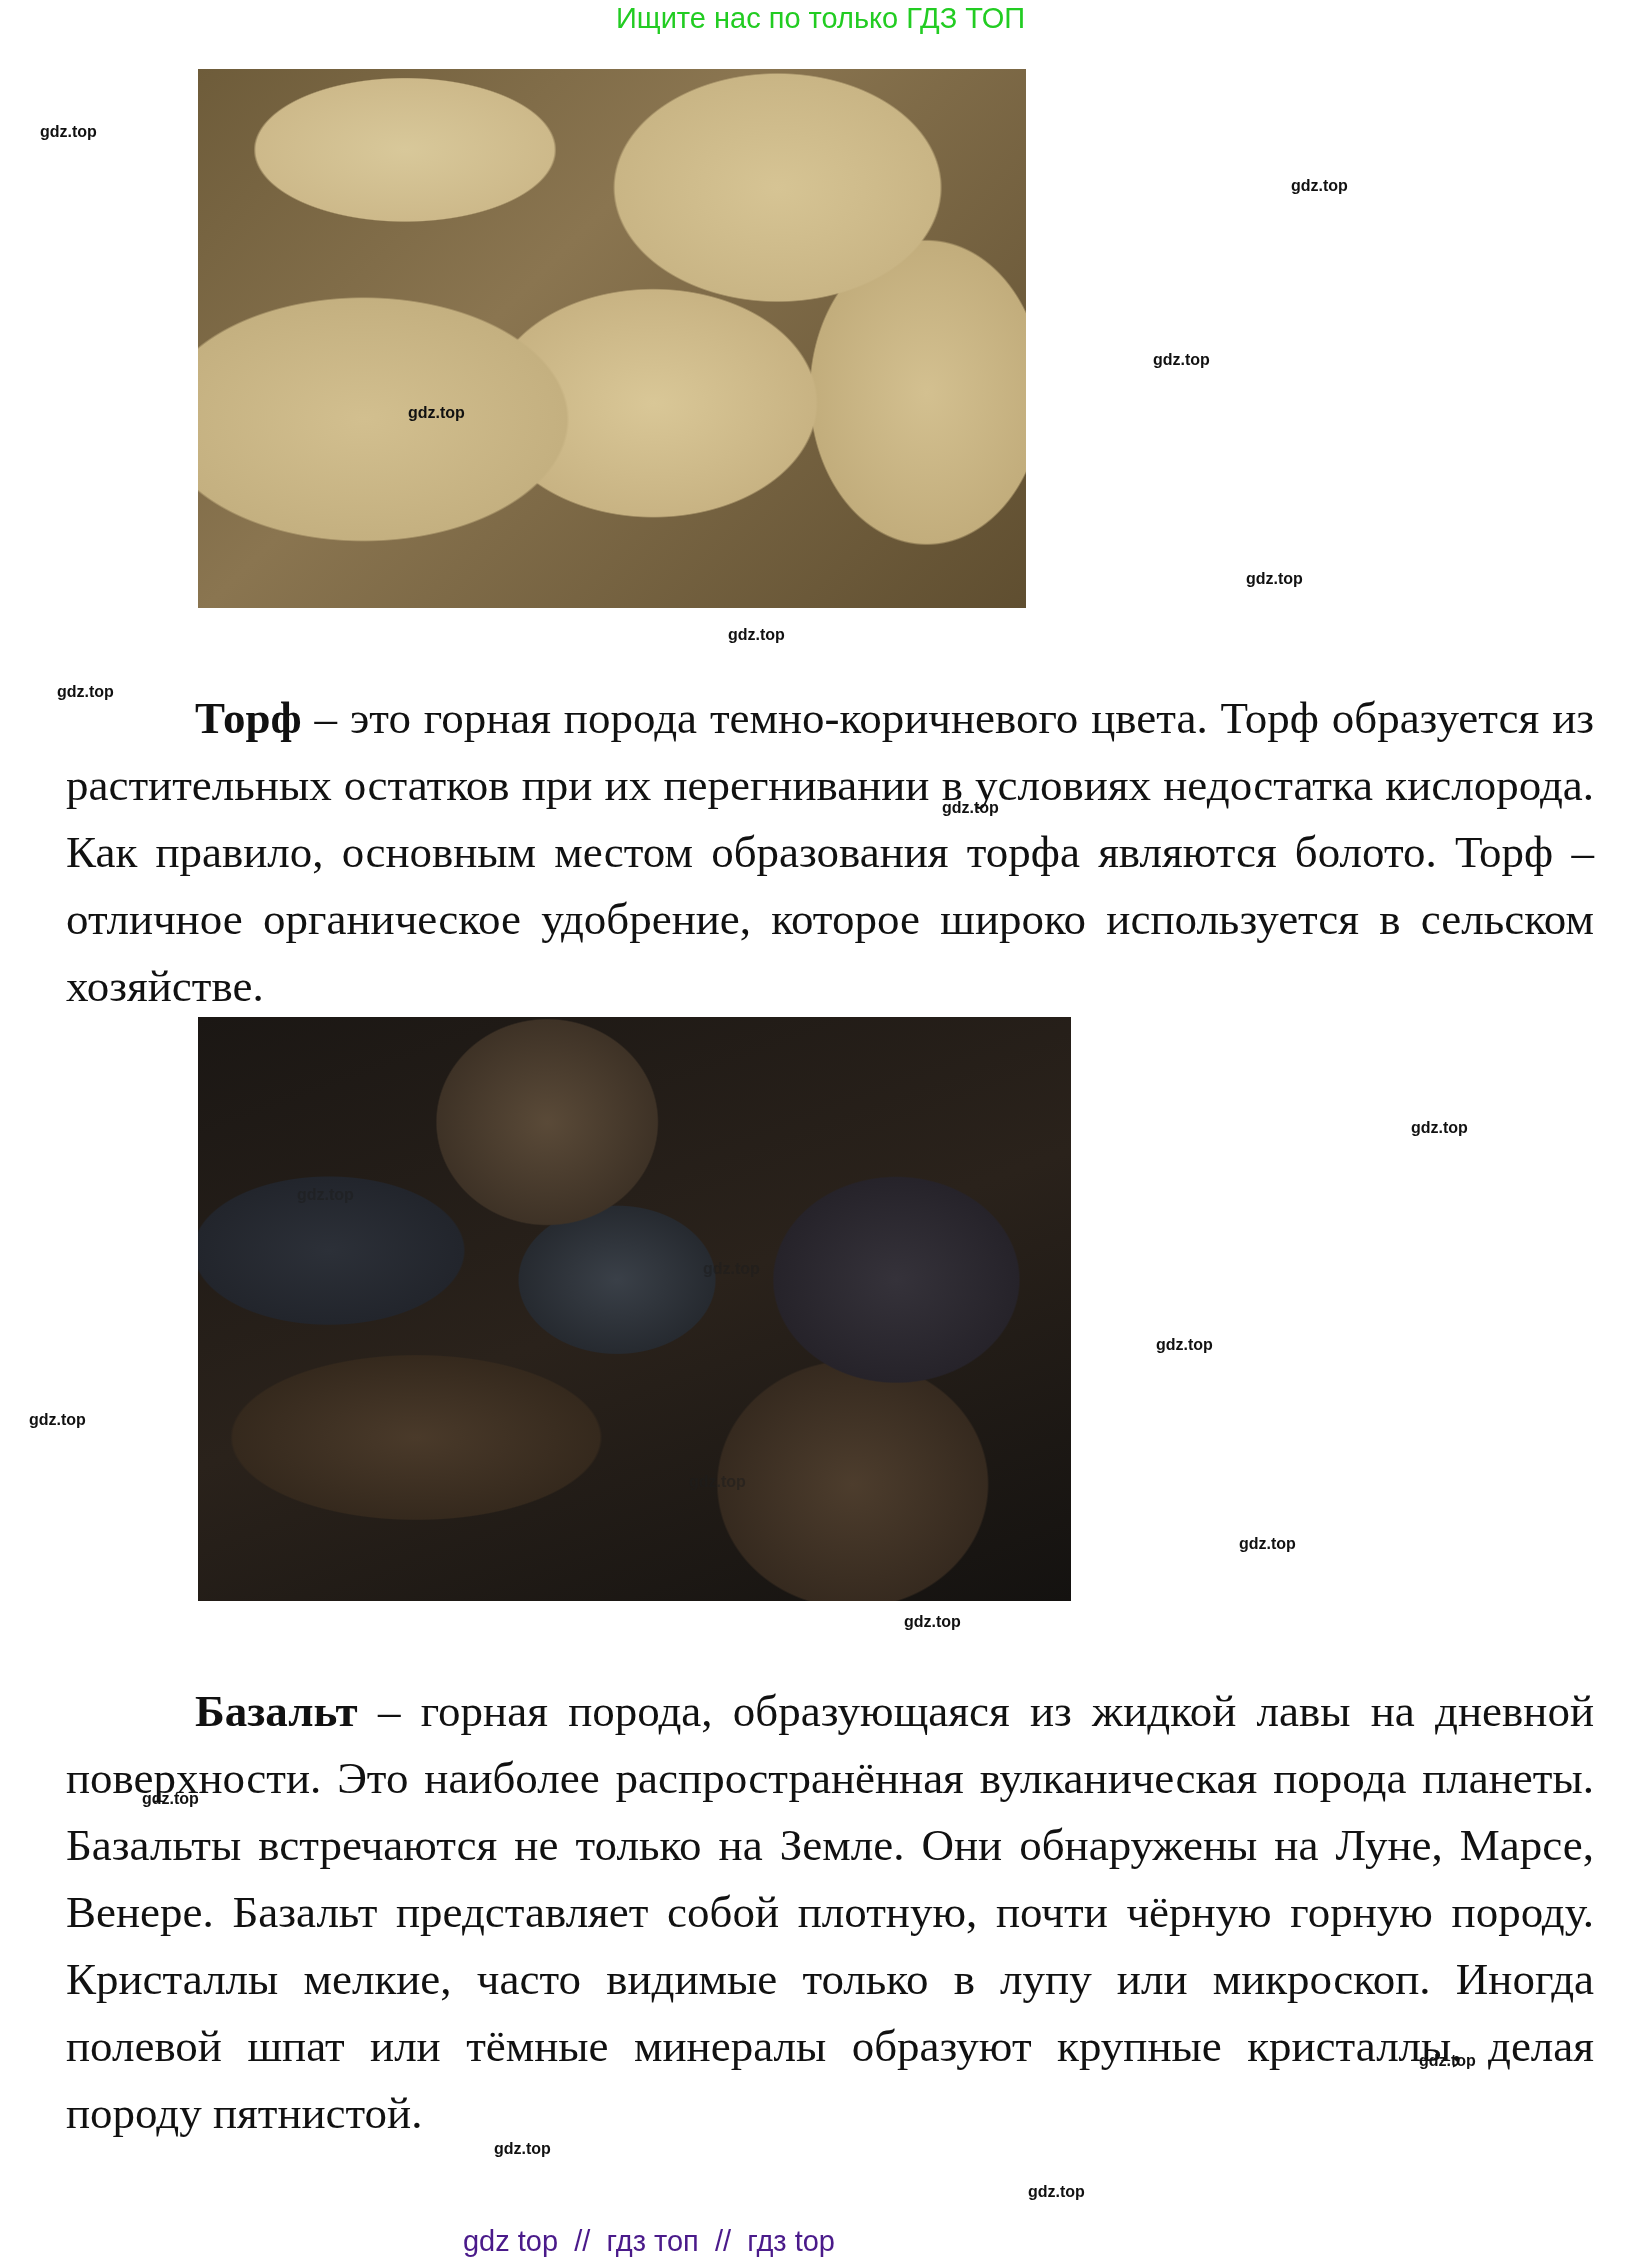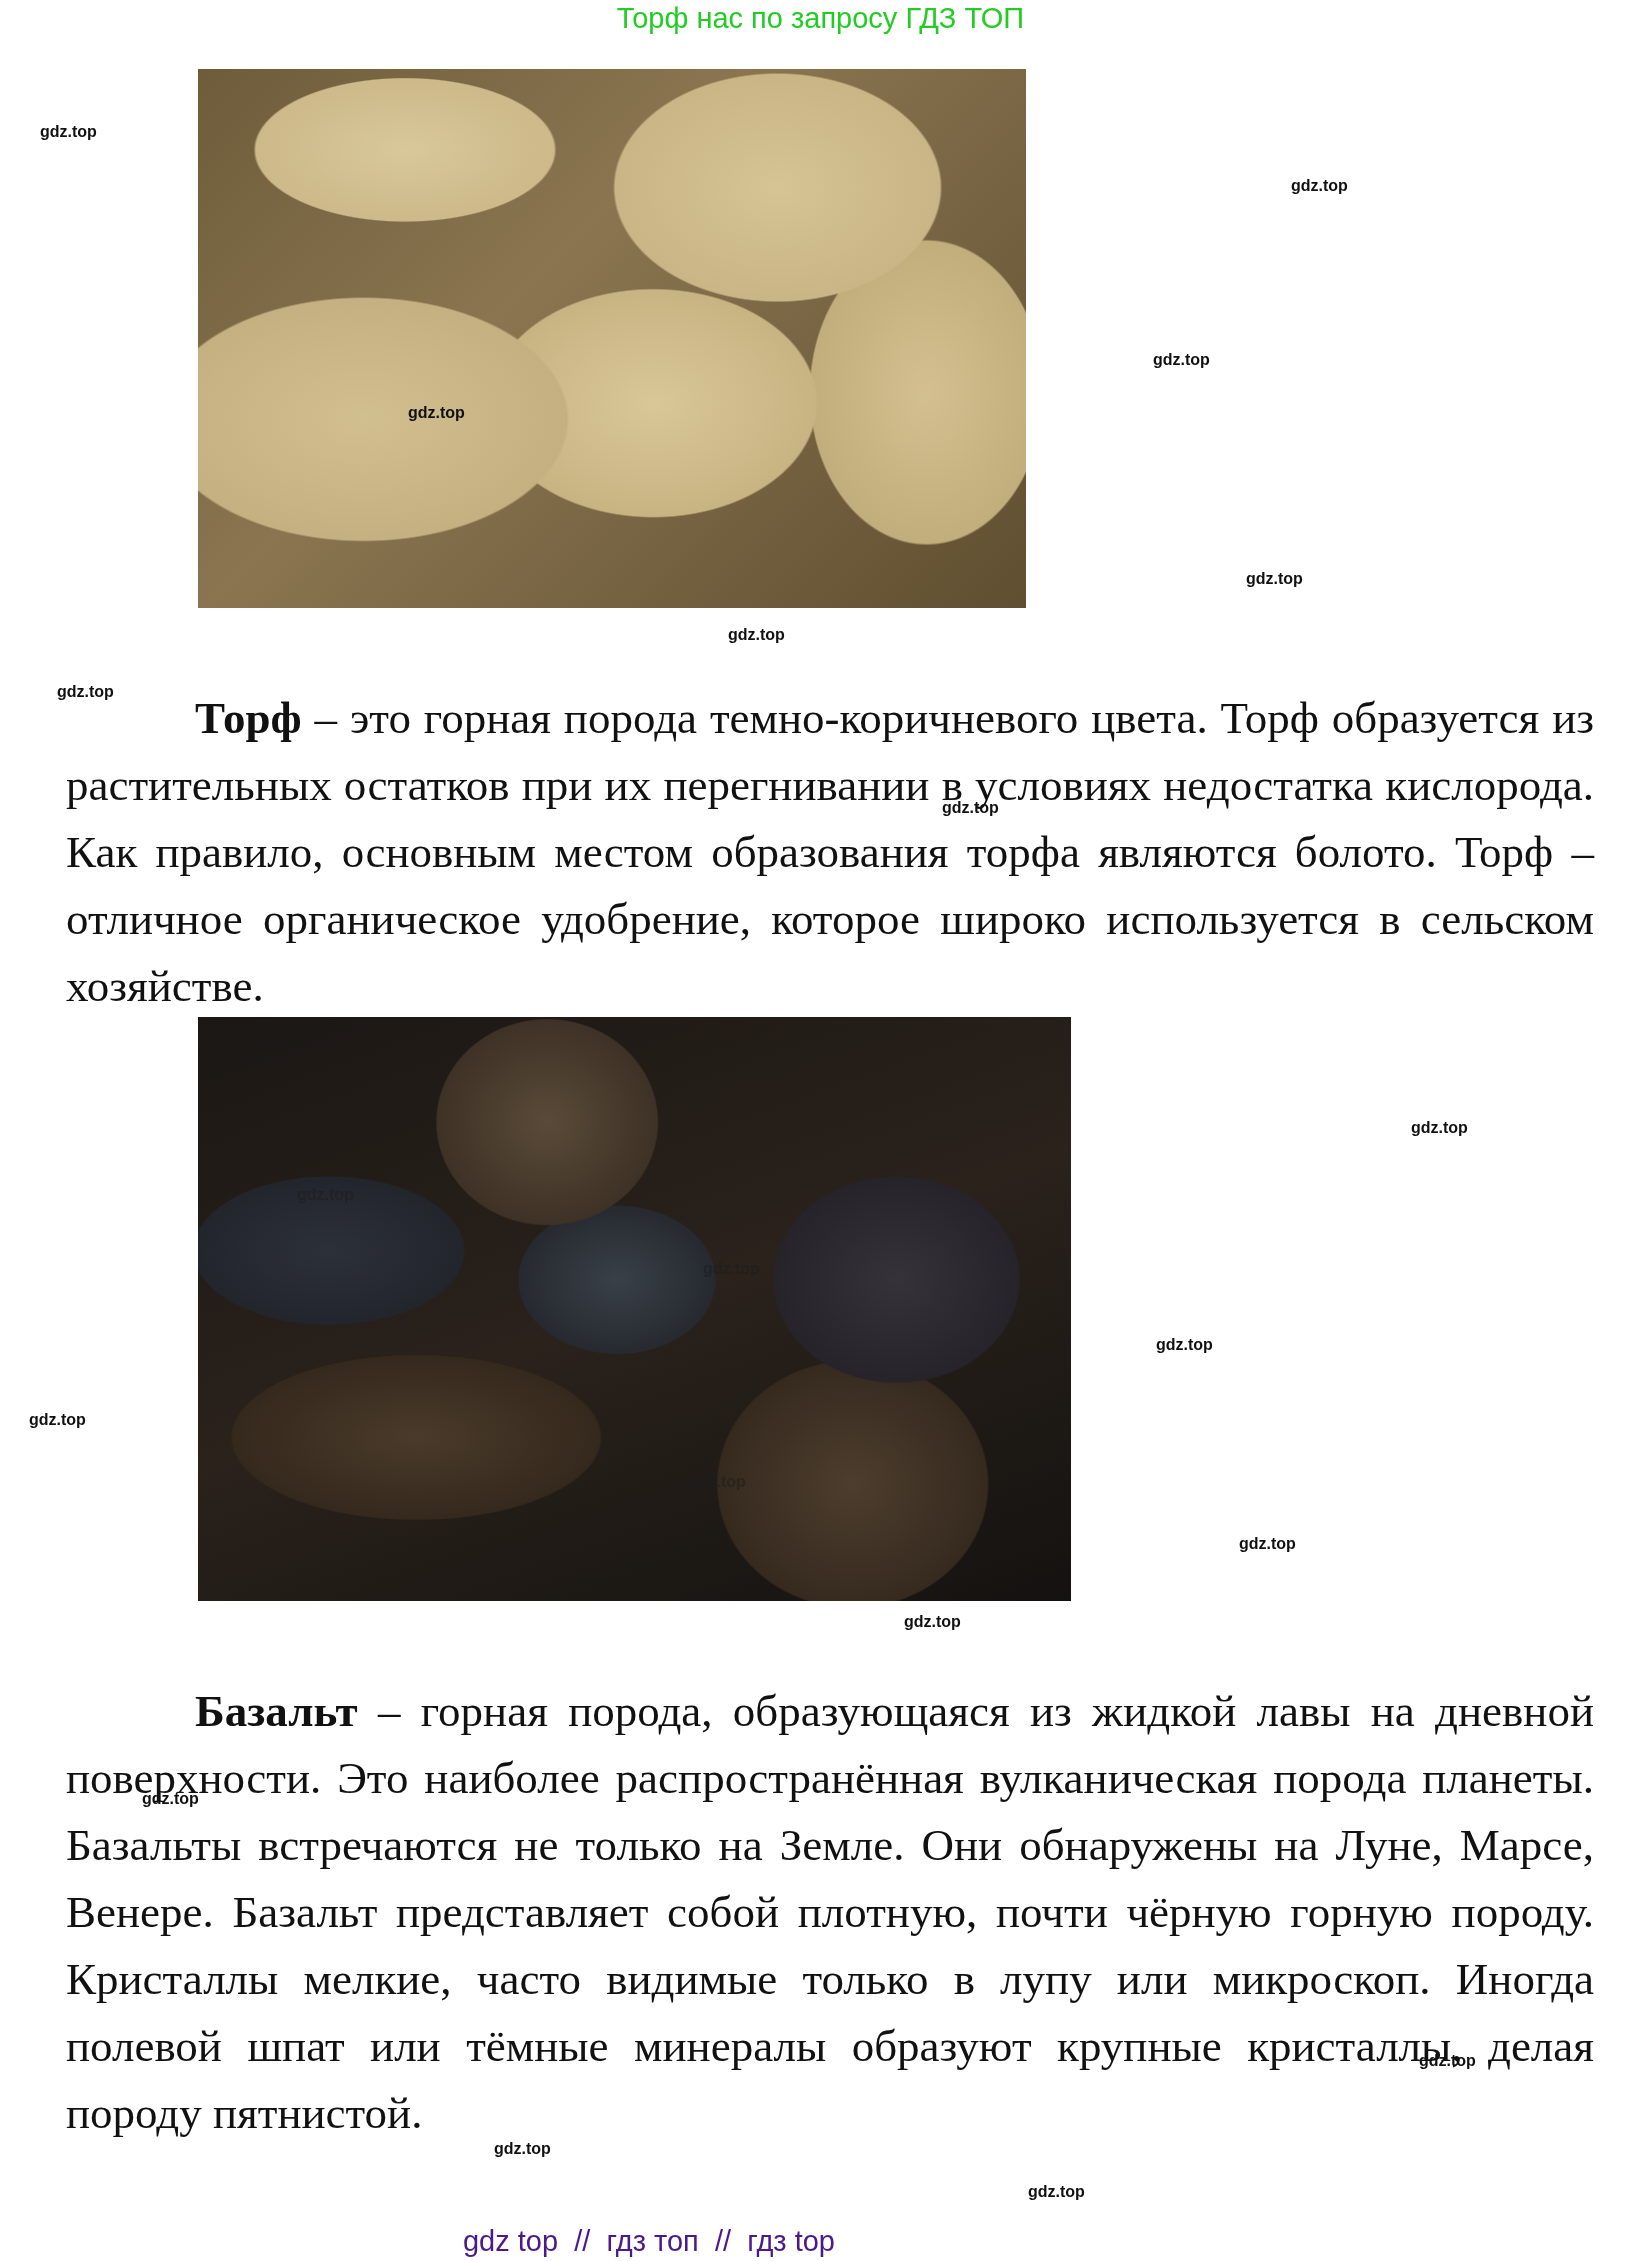--- a/index.html
+++ b/index.html
@@ -30,21 +30,21 @@
   .para .lead{font-weight:bold;}
   .para .indent{display:inline-block;width:129px;}
   .wm{position:absolute;font-family:"Liberation Sans",sans-serif;font-size:16px;color:#111;white-space:nowrap;font-weight:bold;}
   .wm.faint{color:rgba(30,30,30,0.55);}
   .footer{position:absolute;left:0;width:1298px;top:2225px;text-align:center;
     font-family:"Liberation Sans",sans-serif;font-size:29px;color:#4a1a8a;white-space:pre;}
 </style>
 </head>
 <body>
 
-<div class="top-banner">Торф нас по запросу ГДЗ ТОП</div>
+<div class="top-banner">Ищите нас по только ГДЗ ТОП</div>
 
 <div class="photo sandstone"></div>
 
 <p class="para" style="top:685px;"><span class="indent"></span><span class="lead">Торф</span><span> – это горная порода темно-коричневого цвета. Торф образуется из растительных остатков при их перегнивании в условиях недостатка кислорода. Как правило, основным местом образования торфа являются болото. Торф – отличное органическое удобрение, которое широко используется в сельском хозяйстве.</span></p>
 
 <div class="photo peat"></div>
 
 <p class="para" style="top:1678px;"><span class="indent"></span><span class="lead">Базальт</span><span> – горная порода, образующаяся из жидкой лавы на дневной поверхности. Это наиболее распространённая вулканическая порода планеты. Базальты встречаются не только на Земле. Они обнаружены на Луне, Марсе, Венере. Базальт представляет собой плотную, почти чёрную горную породу. Кристаллы мелкие, часто видимые только в лупу или микроскоп. Иногда полевой шпат или тёмные минералы образуют крупные кристаллы, делая породу пятнистой.</span></p>
 
 <div id="wm-layer">

